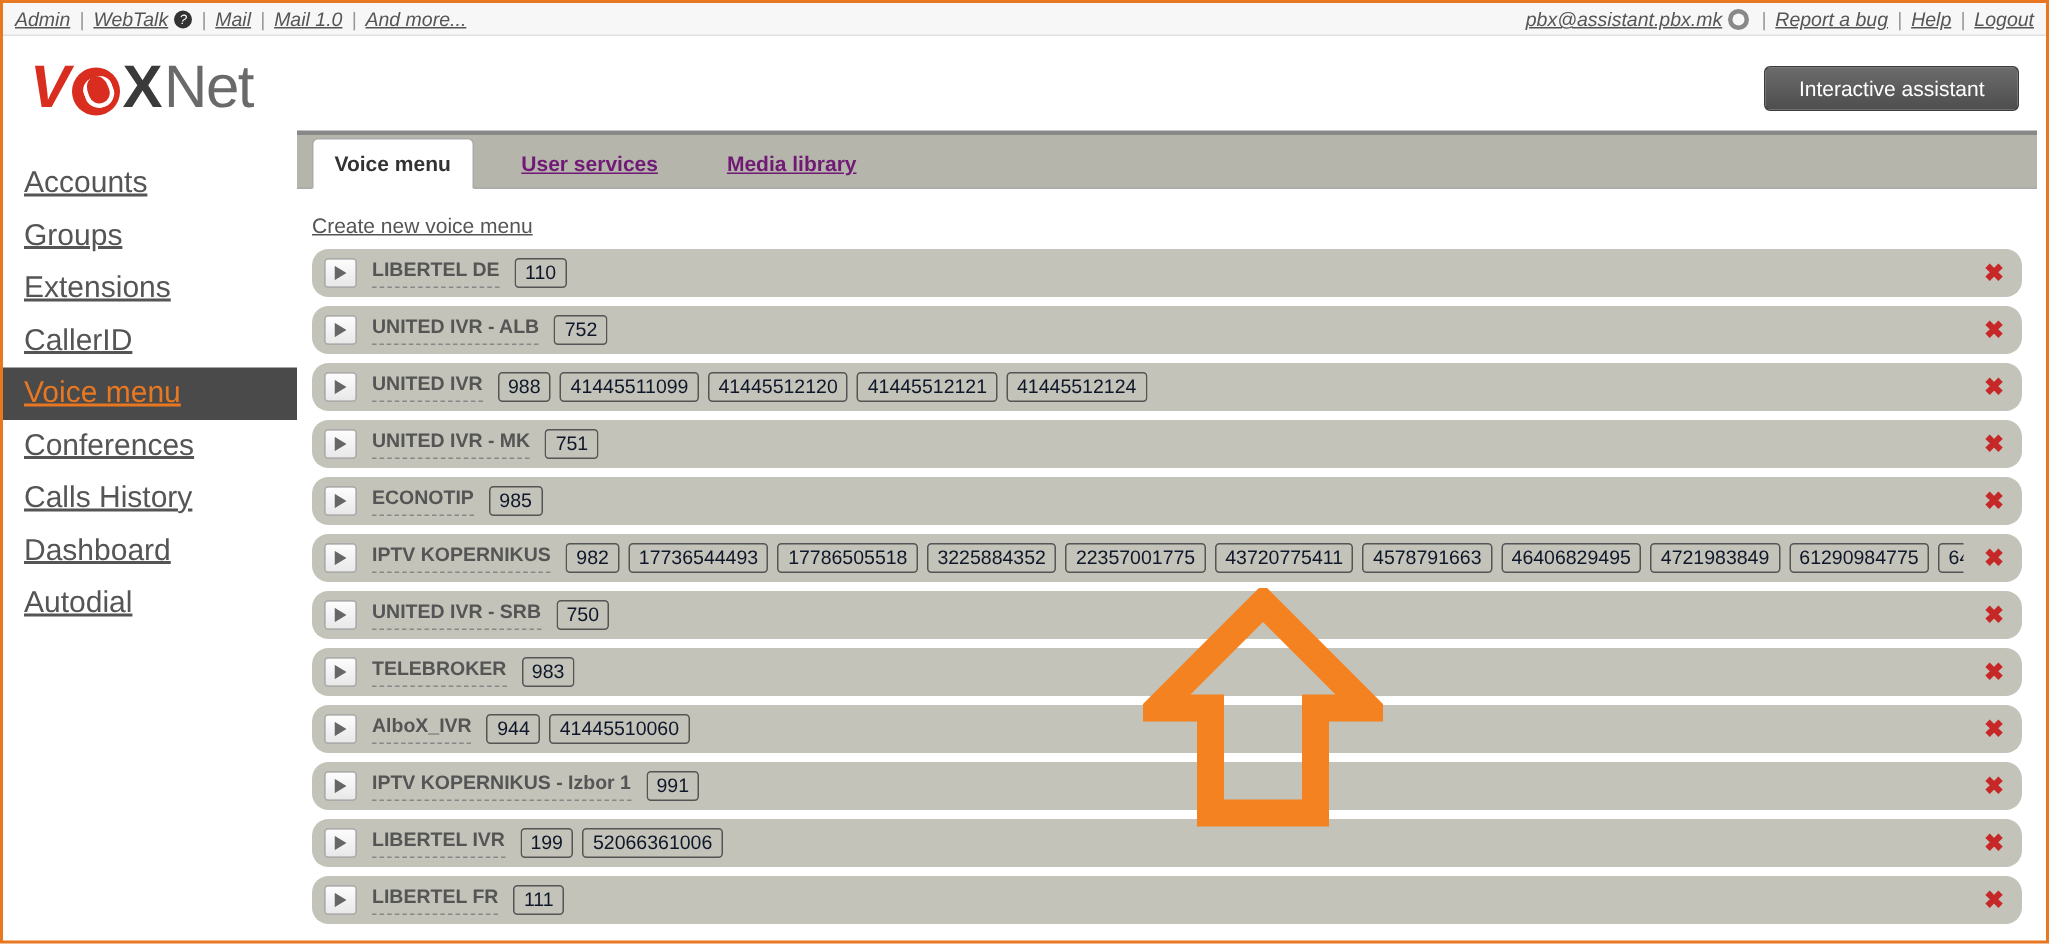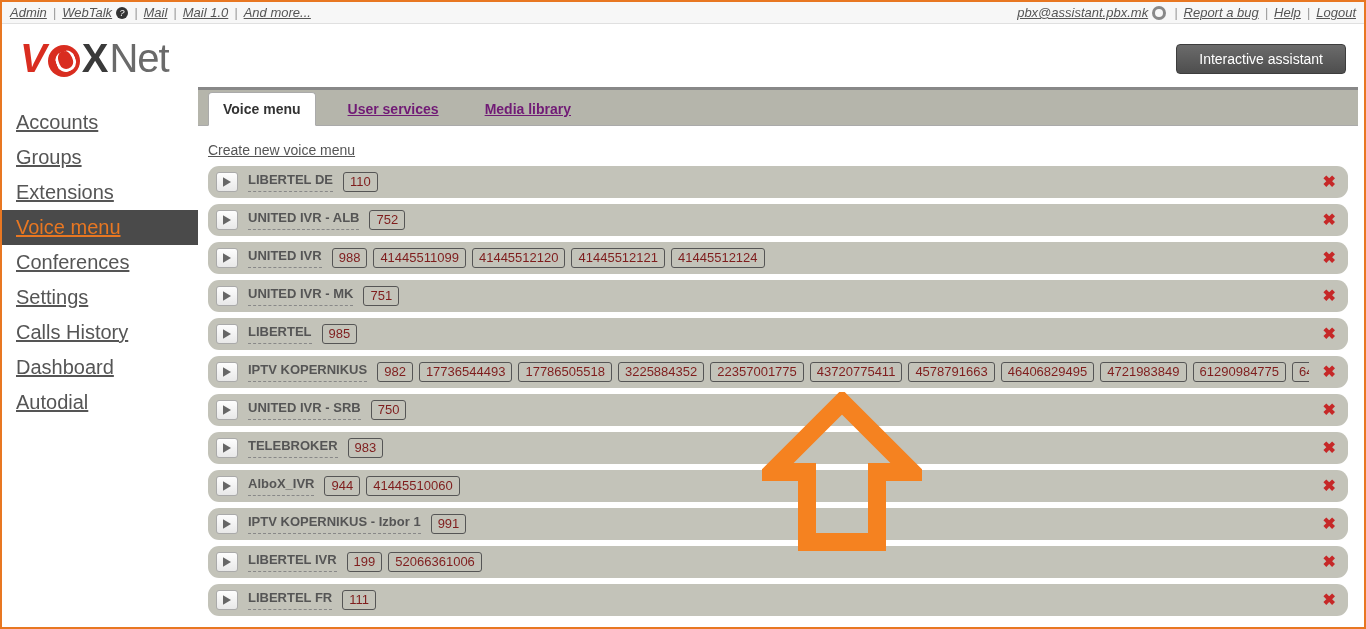--- a/index.html
+++ b/index.html
@@ -140,21 +140,21 @@
       text-decoration: none;
       border-bottom: 1px dashed #888;
       cursor: pointer;
       white-space: nowrap;
     }
     .num {
       border: 1px solid #555;
       border-radius: 3px;
       padding: 1px 6px;
       font-size: 13px;
-      color: #7f1d1d;
+      color: #0f172a;
       background: transparent;
       white-space: nowrap;
     }
     .del-btn {
       margin-left: auto;
       color: #c62828;
       font-size: 16px;
       font-weight: bold;
       cursor: pointer;
       padding: 0 4px;
@@ -203,23 +203,23 @@
     <span class="net">Net</span>
   </div>
   <button class="assist-btn">Interactive assistant</button>
 </div>
 
 <div class="layout">
   <div class="sidebar" id="sidebar">
       <a href="#">Accounts</a>
       <a href="#">Groups</a>
       <a href="#">Extensions</a>
+      <a href="#">CallerID</a>
       <a href="#" class="active">Voice menu</a>
       <a href="#">Conferences</a>
-      <a href="#">Settings</a>
       <a href="#">Calls History</a>
       <a href="#">Dashboard</a>
       <a href="#">Autodial</a>
     </div>
   <div class="main">
     <div class="tabs" id="tabs">
         <div class="tab active">Voice menu</div>
         <div class="tab">User services</div>
         <div class="tab">Media library</div>
       </div>
@@ -277,21 +277,21 @@
               <span class="num">751</span>
             </div>
             <div class="del-btn">✖</div>
           </div>
           <div class="row">
             <div class="play-btn">
               <svg viewBox="0 0 10 12">
                 <path d="M0 0 L10 6 L0 12 Z" fill="#666"></path>
               </svg>
             </div>
-            <a class="row-name">LIBERTEL</a>
+            <a class="row-name">ECONOTIP</a>
             <div class="nums">
               <span class="num">985</span>
             </div>
             <div class="del-btn">✖</div>
           </div>
           <div class="row">
             <div class="play-btn">
               <svg viewBox="0 0 10 12">
                 <path d="M0 0 L10 6 L0 12 Z" fill="#666"></path>
               </svg>

